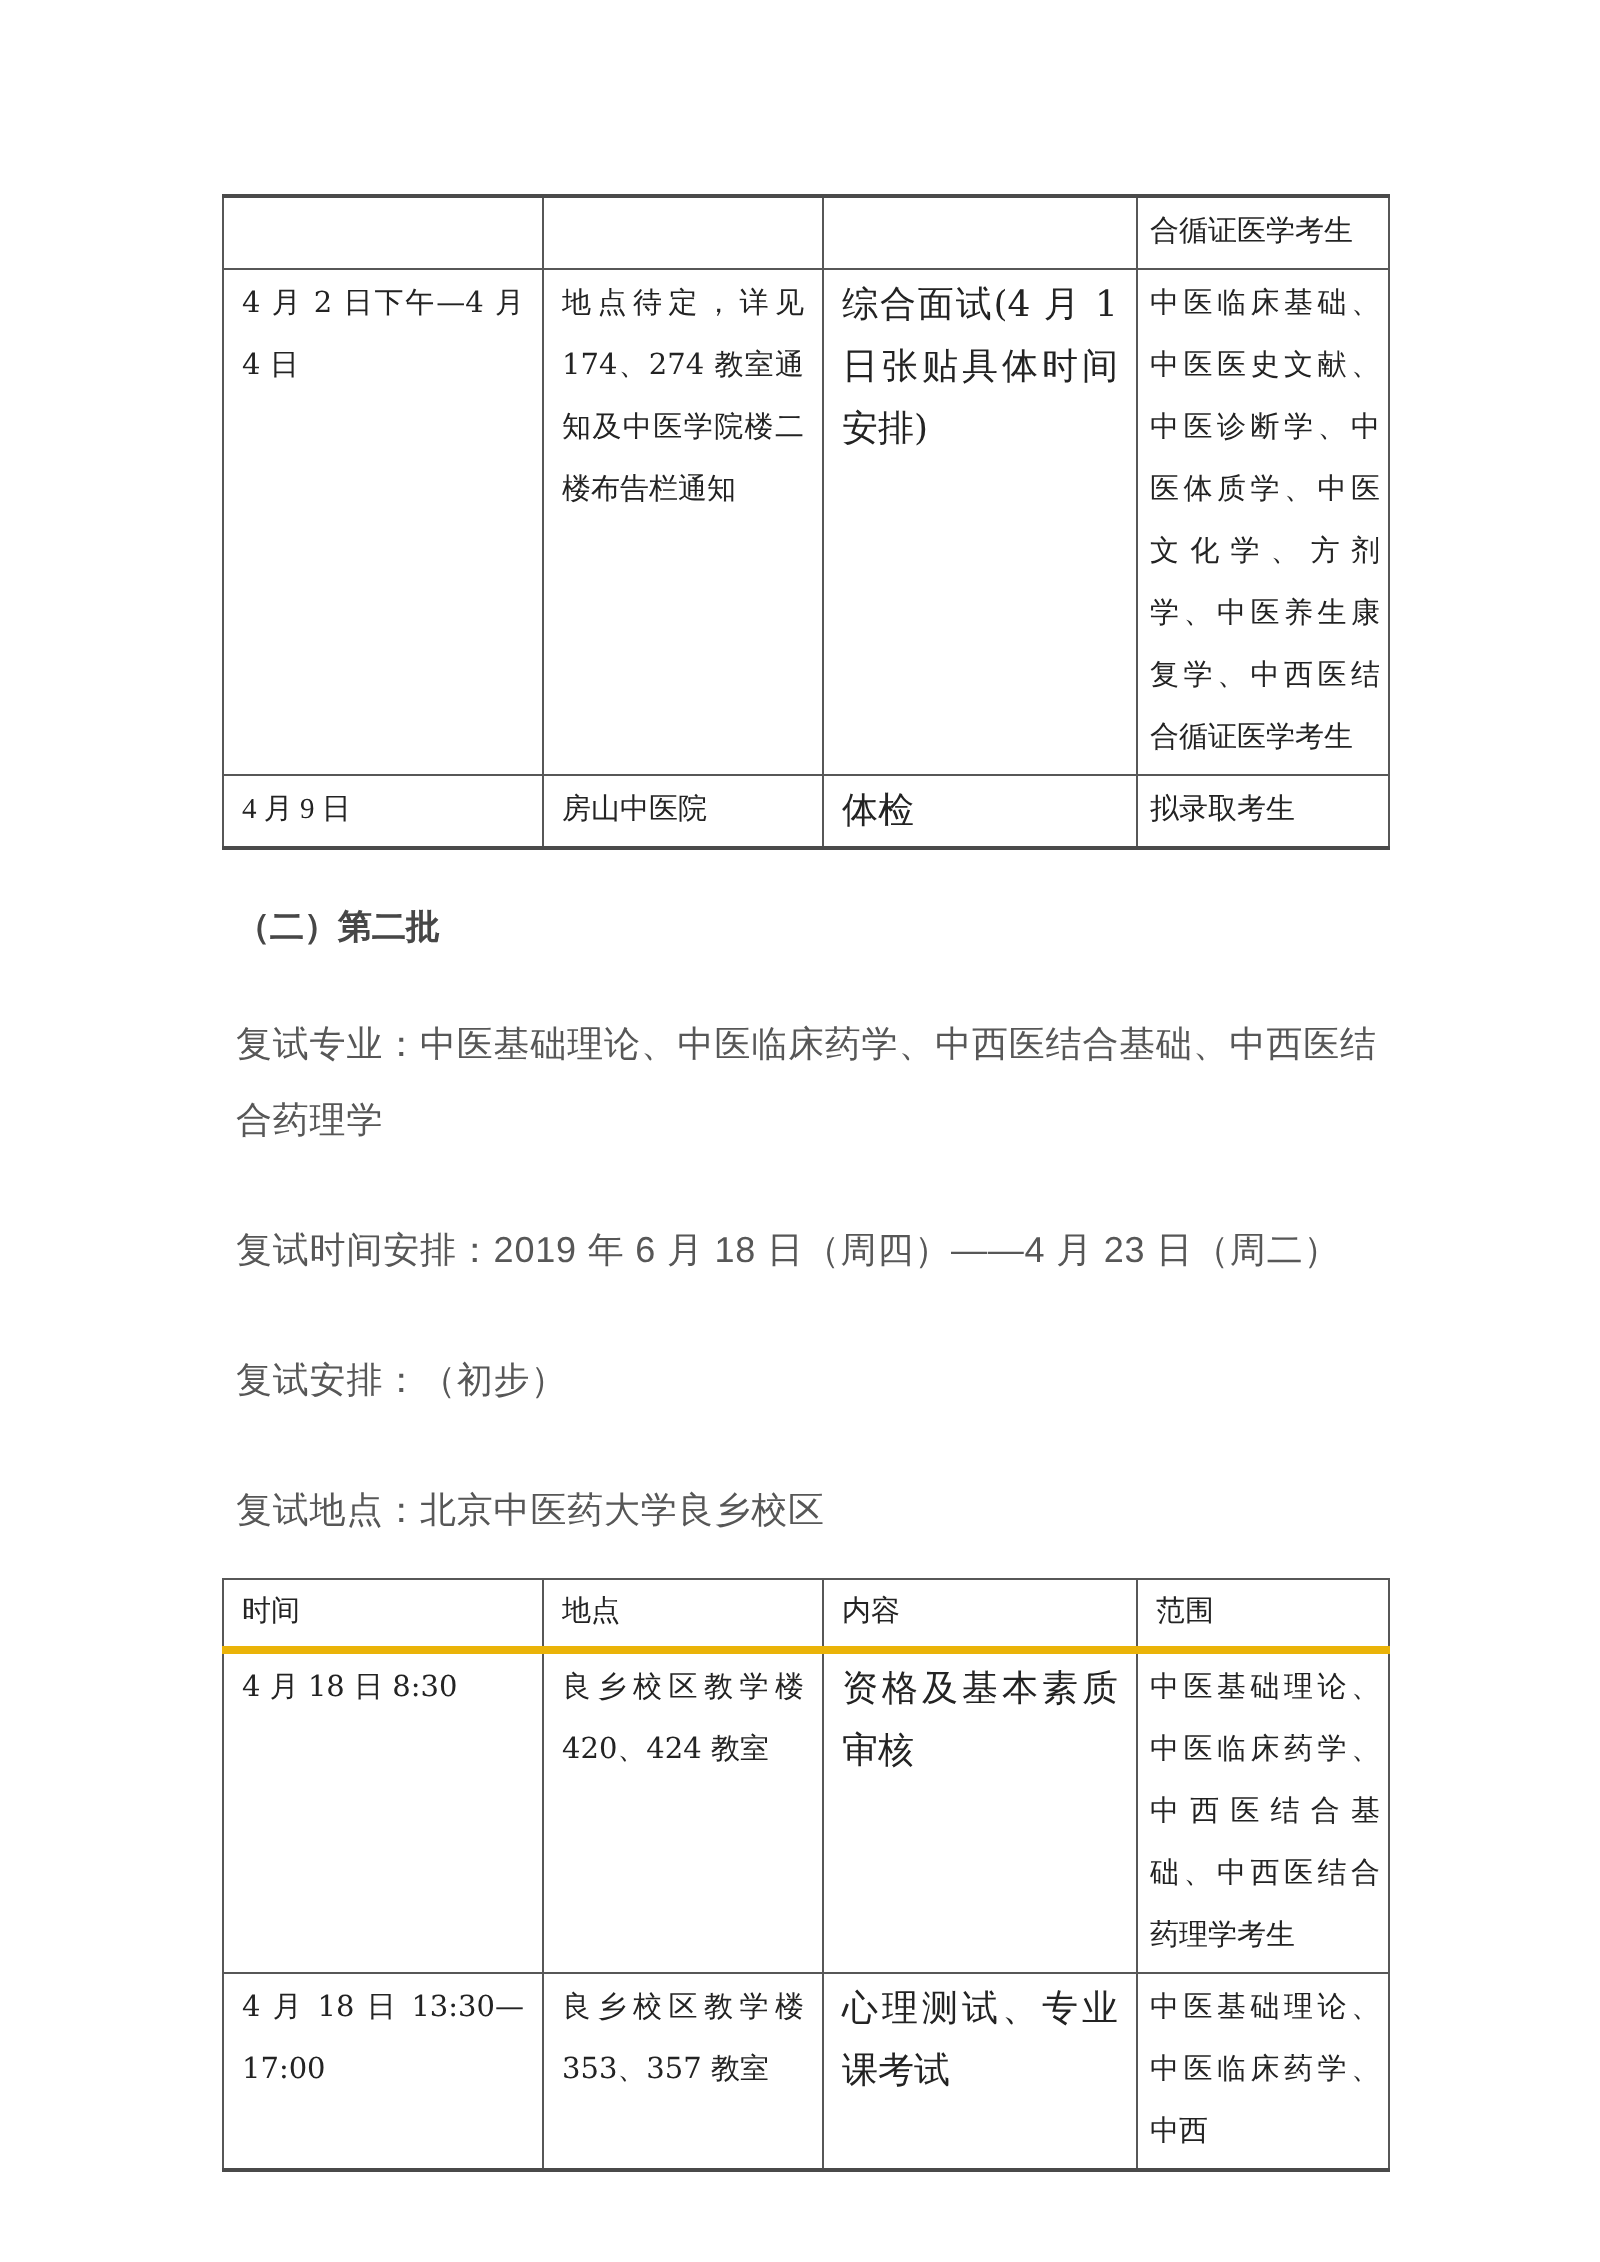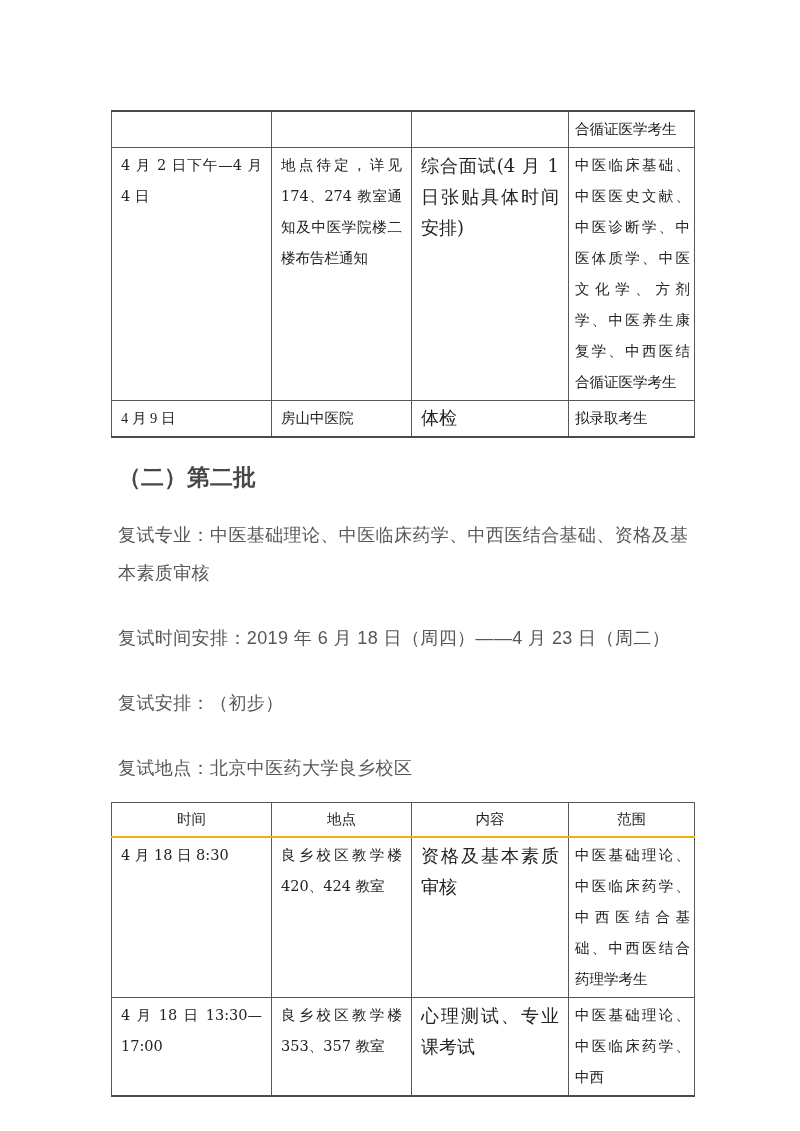--- a/index.html
+++ b/index.html
@@ -3,21 +3,21 @@
 <meta charset="utf-8">
 <style>
   html,body{margin:0;padding:0;background:#ffffff;}
   .page{
     position:relative;
     width:800px;height:1131px;
     background:#ffffff;
     overflow:hidden;
     font-family:"Liberation Sans","DejaVu Sans",sans-serif;
   }
-  .content{position:absolute;left:111px;top:110px;width:583px;}
+  .content{position:absolute;left:111px;top:97px;width:583px;}
 
   
   table.sched{
     border-collapse:collapse;
     table-layout:fixed;
     width:583px;
     font-family:"DejaVu Serif","Liberation Serif",serif;
     color:#232323;
     font-size:14.5px;
   }
@@ -27,32 +27,32 @@
     padding:2px 9px;
     line-height:31px;
     font-weight:normal;
     overflow:hidden;
   }
   table.sched td{text-align:justify;}
   table.sched td.c3{font-size:18px;}
   table.sched td.c4{padding:2px 4px 2px 6px;}
   table.t1{border-top:2px solid #4a4a4a;border-bottom:2px solid #4a4a4a;}
   table.t2{border-bottom:2px solid #4a4a4a;margin-top:15px;}
-  table.t2 thead th{text-align:center;border-bottom:2px solid #eab308;line-height:29px;}
+  table.t2 thead th{text-align:left;border-bottom:4px solid #eab308;line-height:29px;}
   tr.ra{height:35px;}
   tr.rb{height:229px;}
   tr.rc{height:33px;font-family:Liberation Serif, serif;}
   tr.rh{height:33px;}
   tr.r1{height:155px;}
   tr.r2{height:69px;}
 
   
   .sec-heading{
     margin:27px 0 0 7px;
-    font-size:23px;
+    font-size:17px;
     line-height:24px;
     font-weight:bold;
     color:#474747;
   }
   .para{
     width:572px;
     margin:27px 0 0 7px;
     font-size:18px;
     line-height:38px;
     letter-spacing:0.4px;
@@ -89,21 +89,21 @@
           <td class="c1">4 月 9 日</td>
           <td class="c2">房山中医院</td>
           <td class="c3">体检</td>
           <td class="c4">拟录取考生</td>
         </tr>
       </tbody>
     </table>
 
     <h2 class="sec-heading">（二）第二批</h2>
 
-    <p class="para">复试专业：中医基础理论、中医临床药学、中西医结合基础、资格及基本素质审核</p>
+    <p class="para">复试专业：中医基础理论、中医临床药学、中西医结合基础、中西医结合药理学</p>
     <p class="para">复试时间安排：2019 年 6 月 18 日（周四）——4 月 23 日（周二）</p>
     <p class="para">复试安排：（初步）</p>
     <p class="para">复试地点：北京中医药大学良乡校区</p>
 
     <table class="sched t2">
       <colgroup>
         <col style="width:160px">
           <col style="width:140px">
           <col style="width:157px">
           <col style="width:126px">

